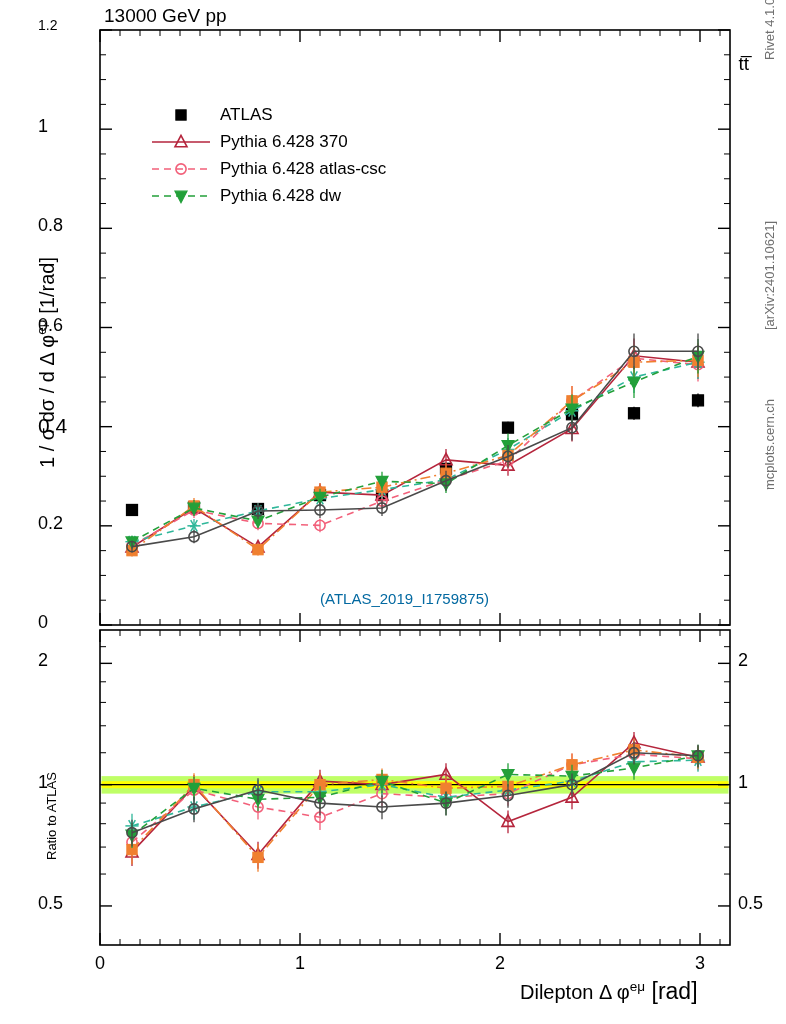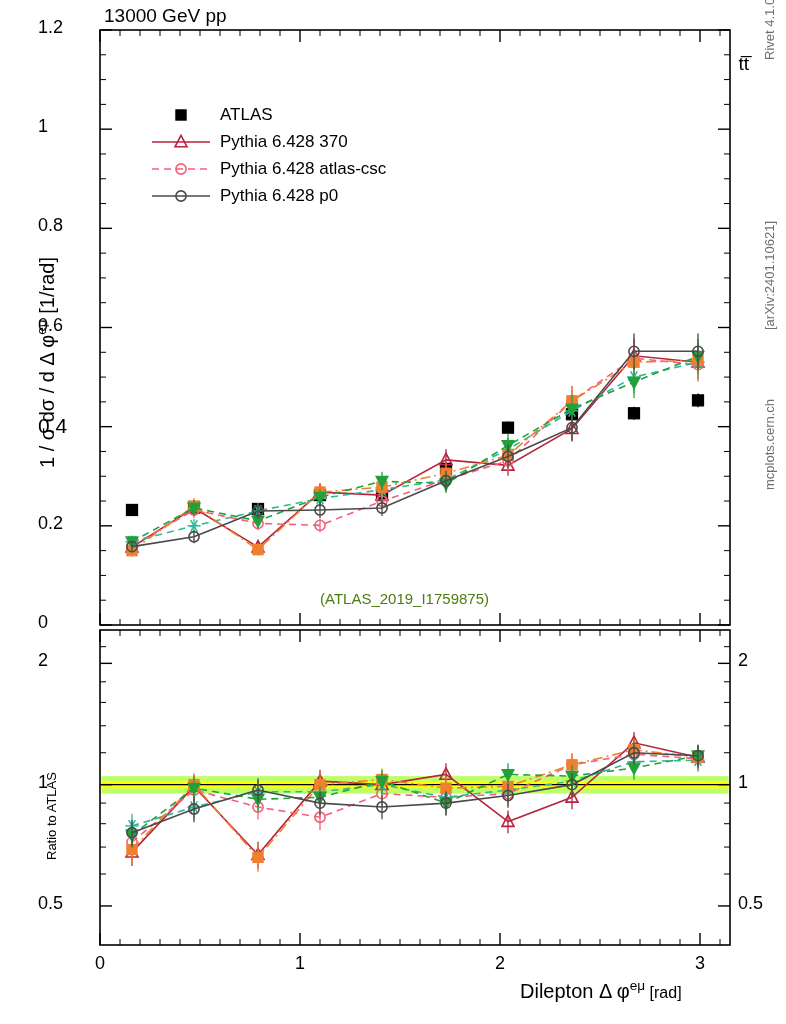--- a/index.html
+++ b/index.html
@@ -19,42 +19,42 @@
   #xlabel{left:520px;top:978px;font-size:20px;}
   .rightlab{font-size:13px;color:#6f6f6f;white-space:nowrap;transform:rotate(-90deg);transform-origin:0 0;}
   #rl1{left:762px;top:60px;}
   #rl2{left:762px;top:330px;}
   #rl3{left:762px;top:490px;}
   .tick-lab{font-size:18px;}
   .legend{left:150px;top:105px;font-size:17px;}
   .legend-row{height:27px;display:flex;align-items:flex-start;}
   .legend-mark{width:62px;height:20px;display:inline-block;position:relative;}
   .legend-text{margin-left:8px;}
-  #watermark{left:320px;top:590px;font-size:15px;color:#4d7c0f;}
+  #watermark{left:320px;top:590px;font-size:15px;color:#0369a1;}
   sup{font-size:0.68em;}
 </style>
 </head>
 <body>
 
 <div id="root">
 
   <div class="abs hdr" id="hdr-left">13000 GeV pp</div>
   <div class="abs hdr" id="hdr-right">tt̅</div>
 
   <div class="abs rightlab" id="rl1">Rivet 4.1.0, ≥ 100k events</div>
   <div class="abs rightlab" id="rl2">[arXiv:2401.10621]</div>
   <div class="abs rightlab" id="rl3">mcplots.cern.ch</div>
 
   <div class="abs ytitle" id="ylabel-main">
     <span>1 / σ  dσ / d Δ φ</span><sup>eμ</sup><span>  [1/rad]</span>
   </div>
   <div class="abs ytitle" id="ylabel-ratio">Ratio to ATLAS</div>
 
   <div class="abs" id="xlabel">
-    <span style="font-size:20px">Dilepton Δ φ</span><sup>eμ</sup><span style="font-size:16px">  [rad]</span>
+    <span style="font-size:20px">Dilepton Δ φ</span><sup>eμ</sup><span style="font-size:23px">  [rad]</span>
   </div>
 
   <div class="abs" id="watermark">(ATLAS_2019_I1759875)</div>
 
   <svg class="abs" id="main-svg" style="left:0;top:0;" width="786" height="1024">
 
     <rect x="100" y="30" width="630" height="595" fill="none" stroke="#000" stroke-width="1.6"></rect>
     <rect x="100" y="630" width="630" height="315" fill="none" stroke="#000" stroke-width="1.6"></rect>
     <g id="main-plot">
         <line x1="132" y1="513.9333333333333" x2="132" y2="506" stroke="#000000" stroke-width="1.3"></line>
@@ -621,21 +621,21 @@
       </g>
   </svg>
 
   <div id="ticklabels">
       <div class="abs tick-lab" style="left: 38px; top: 612px; font-size: 18px; text-align: right;">0</div>
       <div class="abs tick-lab" style="left: 38px; top: 512.833px; font-size: 18px; text-align: right;">0.2</div>
       <div class="abs tick-lab" style="left: 38px; top: 413.667px; font-size: 21px; text-align: right;">0.4</div>
       <div class="abs tick-lab" style="left: 38px; top: 314.5px; font-size: 18px; text-align: right;">0.6</div>
       <div class="abs tick-lab" style="left: 38px; top: 215.333px; font-size: 18px; text-align: right;">0.8</div>
       <div class="abs tick-lab" style="left: 38px; top: 116.167px; font-size: 18px; text-align: right;">1</div>
-      <div class="abs tick-lab" style="left: 38px; top: 17px; font-size: 18px; text-align: right;">1.2</div>
+      <div class="abs tick-lab" style="left: 38px; top: 17px; font-size: 14px; text-align: right;">1.2</div>
       <div class="abs tick-lab" style="left: 38px; top: 892.951px; font-size: 18px; text-align: right;">0.5</div>
       <div class="abs tick-lab" style="left: 738px; top: 892.951px; font-size: 18px; text-align: left;">0.5</div>
       <div class="abs tick-lab" style="left: 38px; top: 771.654px; font-size: 18px; text-align: right;">1</div>
       <div class="abs tick-lab" style="left: 738px; top: 771.654px; font-size: 18px; text-align: left;">1</div>
       <div class="abs tick-lab" style="left: 38px; top: 650.357px; font-size: 18px; text-align: right;">2</div>
       <div class="abs tick-lab" style="left: 738px; top: 650.357px; font-size: 18px; text-align: left;">2</div>
       <div class="abs tick-lab" style="left: 86px; top: 953px; font-size: 18px; text-align: center; width: 28px;">0</div>
       <div class="abs tick-lab" style="left: 286px; top: 953px; font-size: 18px; text-align: center; width: 28px;">1</div>
       <div class="abs tick-lab" style="left: 486px; top: 953px; font-size: 18px; text-align: center; width: 28px;">2</div>
       <div class="abs tick-lab" style="left: 686px; top: 953px; font-size: 18px; text-align: center; width: 28px;">3</div>
@@ -664,21 +664,21 @@
           <svg width="62" height="20">
             <line x1="2" y1="10" x2="60" y2="10" stroke="#f2607a" stroke-width="1.6" stroke-dasharray="7,5"></line>
             <circle cx="31" cy="10" r="5.1" fill="none" stroke="#f2607a" stroke-width="1.6"></circle>
           </svg>
         </span>
         <span class="legend-text">Pythia 6.428 atlas-csc</span>
       </div>
       <div class="legend-row">
         <span class="legend-mark">
           <svg width="62" height="20">
-            <line x1="2" y1="10" x2="60" y2="10" stroke="#4a4a4a" stroke-width="1.6"></line>
-            <circle cx="31" cy="10" r="5.1" fill="none" stroke="#4a4a4a" stroke-width="1.6"></circle>
+            <line x1="2" y1="10" x2="60" y2="10" stroke="#23a03a" stroke-width="1.6" stroke-dasharray="7,5"></line>
+            <polygon points="31,16.6 25,5.199999999999999 37,5.199999999999999" fill="#23a03a" stroke="#23a03a" stroke-width="1.2"></polygon>
           </svg>
         </span>
-        <span class="legend-text">Pythia 6.428 p0</span>
+        <span class="legend-text">Pythia 6.428 dw</span>
       </div>
     </div>
 
 </div>
 
 </body></html>

